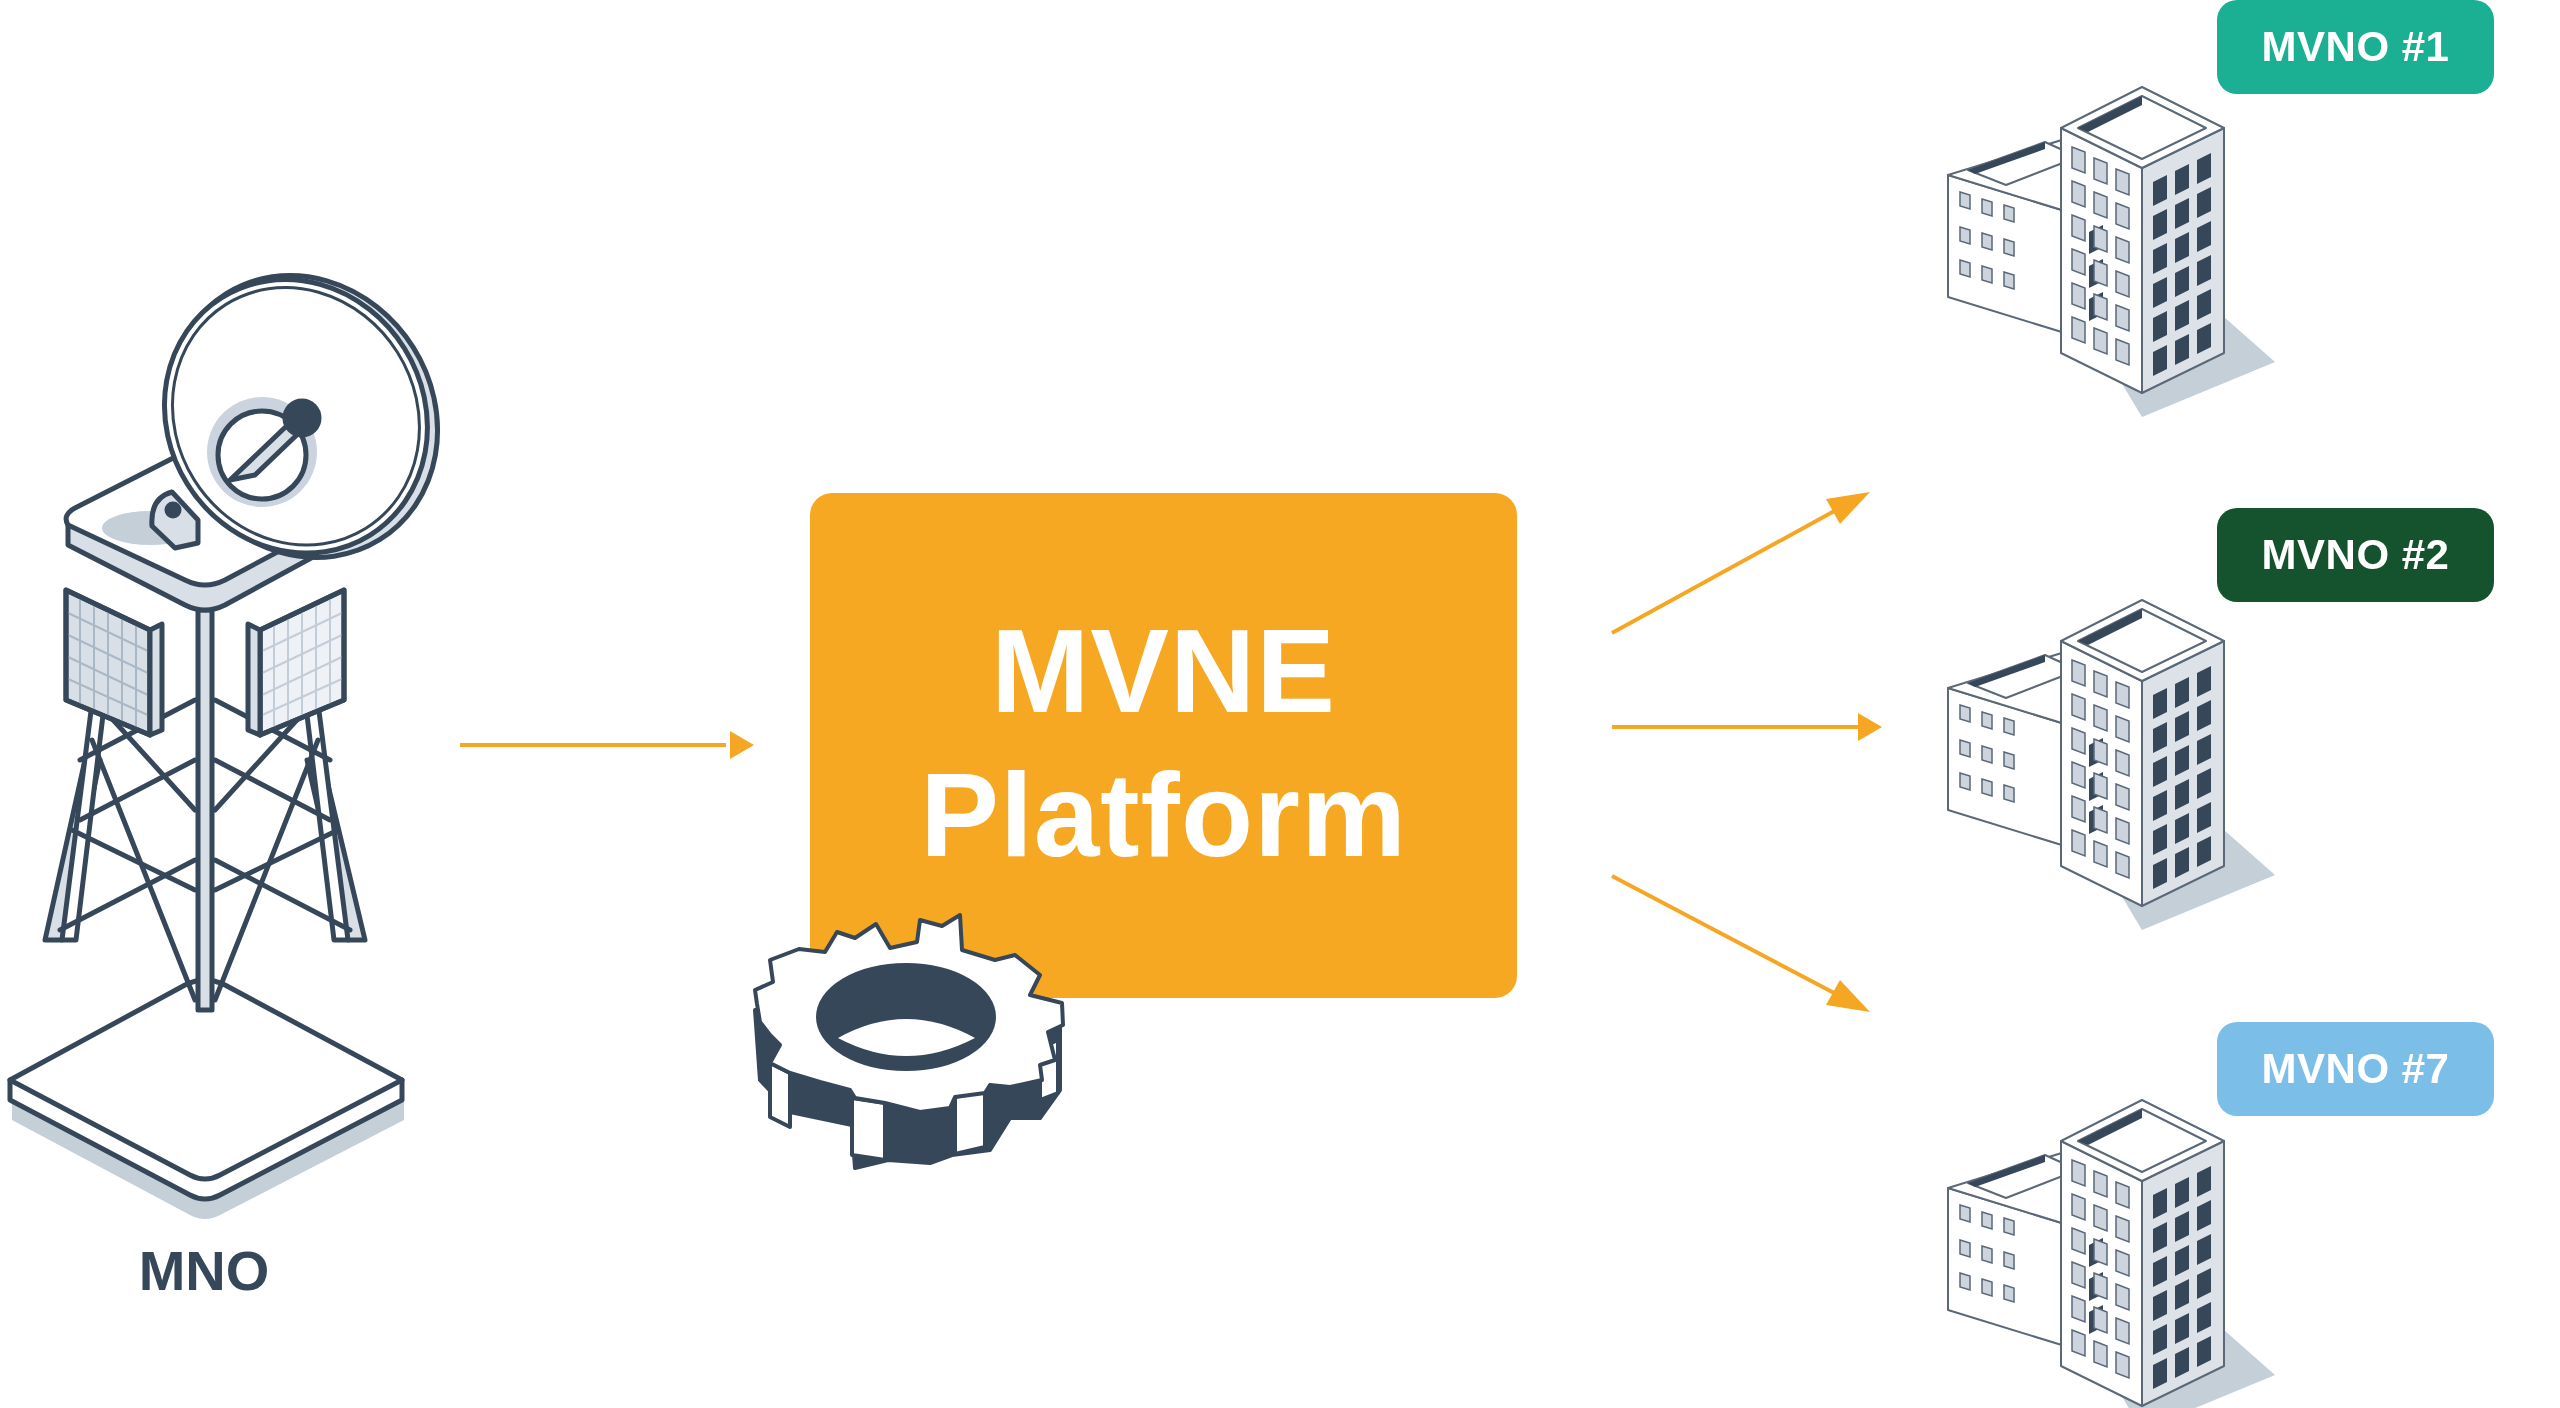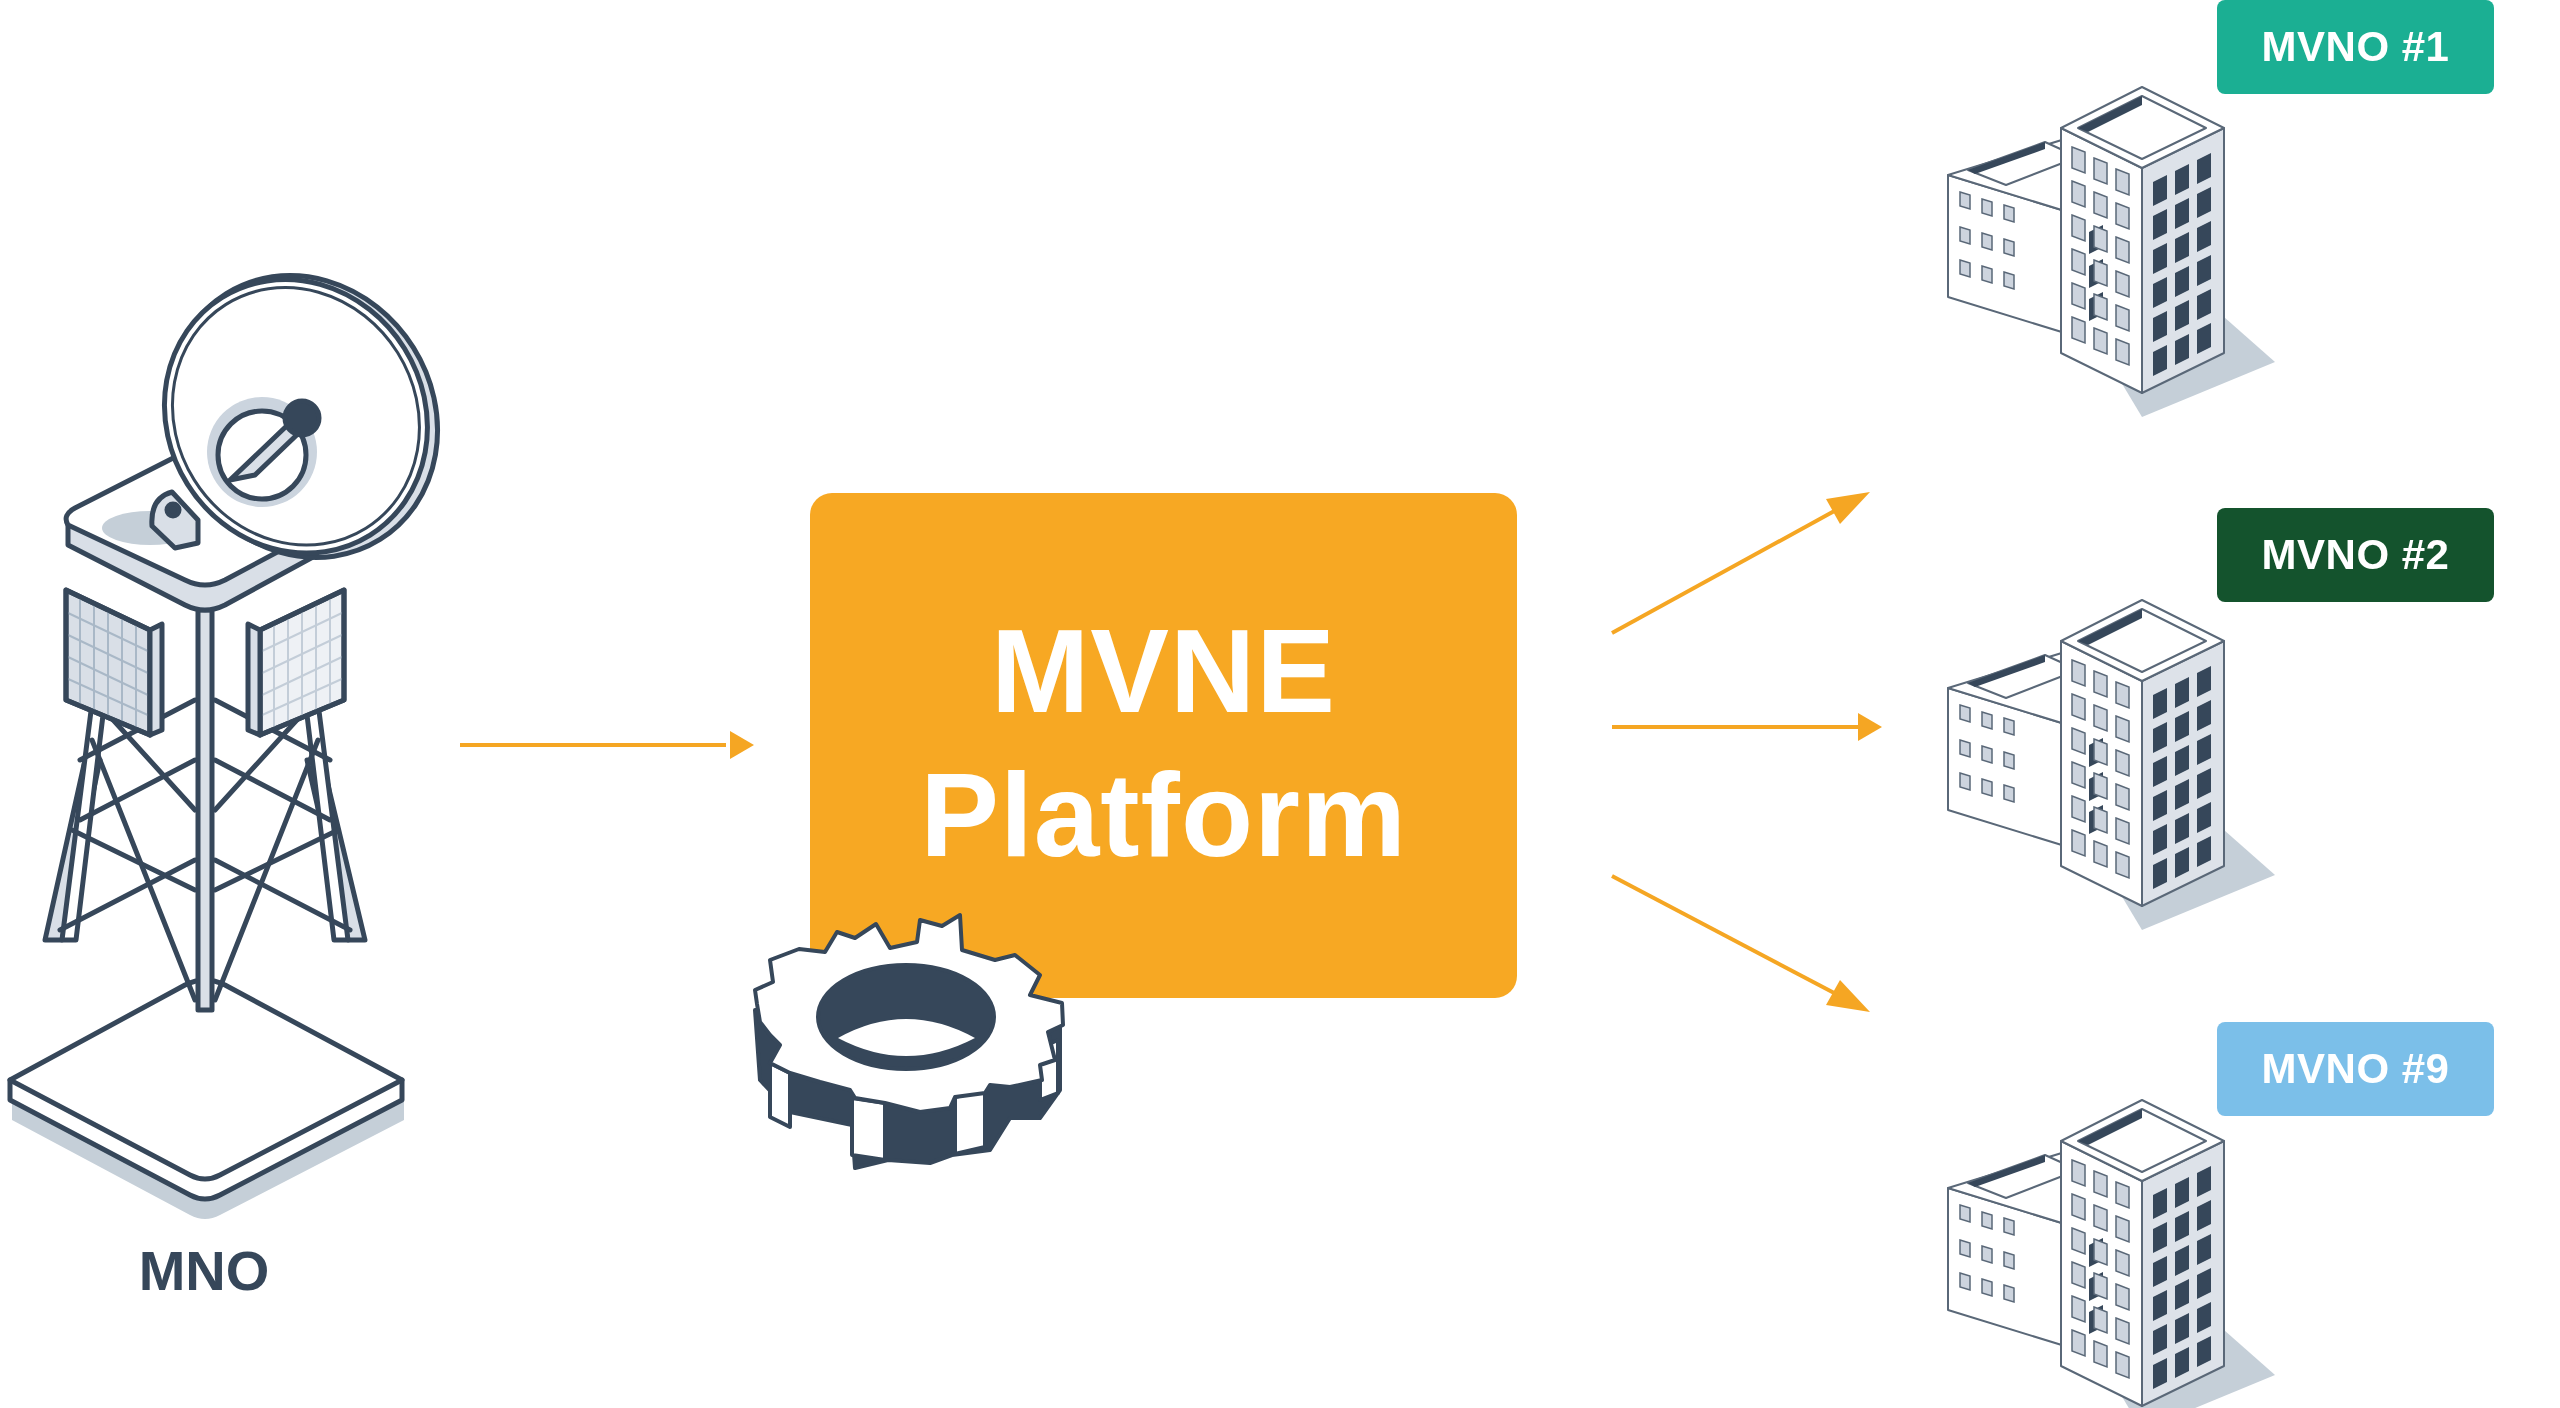--- a/index.html
+++ b/index.html
@@ -12,21 +12,21 @@
   }
   .platform-line {
     position: absolute; left: 0; width: 100%; text-align: center;
     color: #ffffff; font-weight: bold; font-size: 118px; line-height: 1;
     letter-spacing: 1px;
   }
   #platform-line-1 { top: 119px; }
   #platform-line-2 { top: 263px; }
   .badge {
     position: absolute; left: 2217px; width: 277px; height: 94px;
-    border-radius: 8px; color: #ffffff; font-weight: bold; font-size: 42px;
+    border-radius: 20px; color: #ffffff; font-weight: bold; font-size: 42px;
     display: flex; align-items: center; justify-content: center; letter-spacing: 0.5px;
   }
   #mno-label {
     left: 118px; top: 1243px; width: 172px; text-align: center;
     color: #36475A; font-weight: bold; font-size: 56px; line-height: 1;
   }
   svg.layer { position: absolute; left: 0; top: 0; overflow: visible; }
 </style>
 </head>
 <body>
@@ -158,21 +158,21 @@
   </g>
 </svg>
 
 <div class="badge" style="top: 0px; background: rgb(27, 175, 147);">
     <span>MVNO #1</span>
   </div>
 <div class="badge" style="top: 508px; background: #14532d; text-align: center;">
     <span>MVNO #2</span>
   </div>
 <div class="badge" style="top: 1022px; background: rgb(123, 191, 233);">
-    <span>MVNO #9</span>
+    <span>MVNO #7</span>
   </div>
 
 <svg class="layer" width="2560" height="1408">
   <defs>
     <g id="bldg">
 
       <path d="M276,230 L327,275 L194,330 L170,290 Z" fill="#C5CFD8"></path>
       <path d="M130,245 L170,265 L150,275 Z" fill="#C5CFD8"></path>
       <g stroke="#5A6878" stroke-width="2" stroke-linejoin="round">
 

